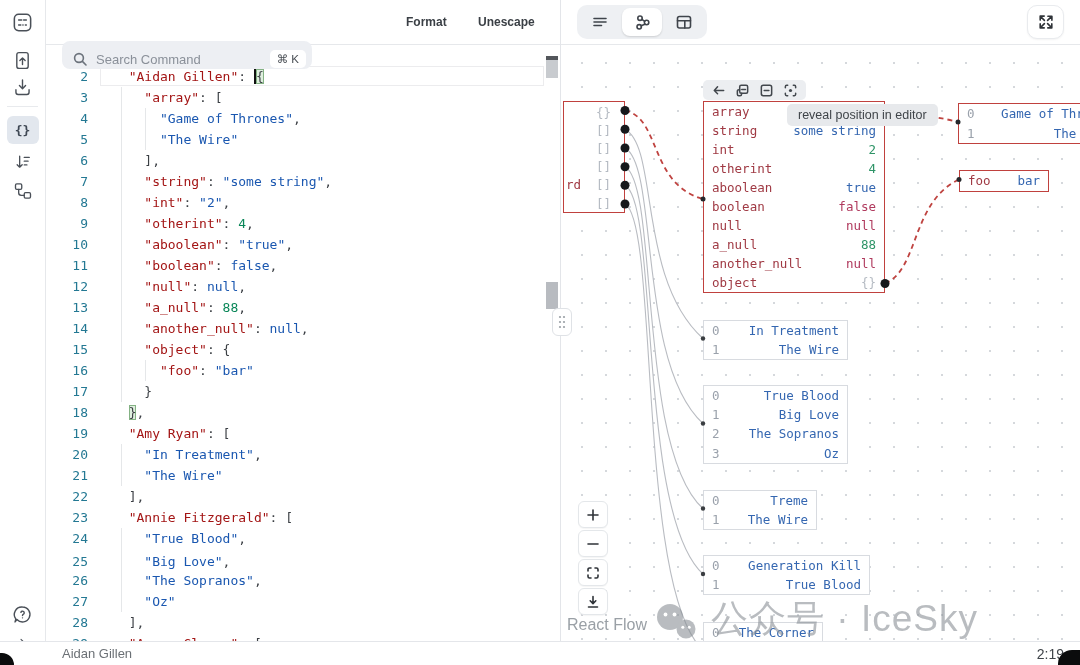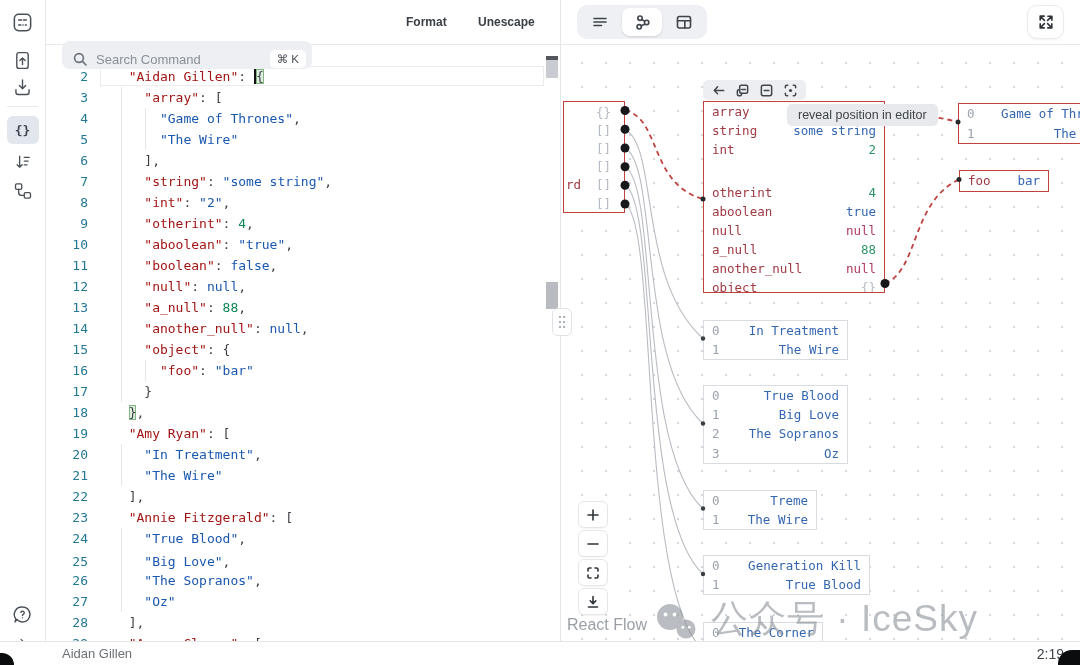--- a/index.html
+++ b/index.html
@@ -278,27 +278,31 @@
           <span class="nv-glyph">[]</span>
         </div>
         <div class="nrow" style="height: 19px;">
           <span class="nk">string</span>
           <span class="nv-str">some string</span>
         </div>
         <div class="nrow" style="height: 19px;">
           <span class="nk">int</span>
           <span class="nv-num">2</span>
         </div>
-        <div class="nrow" style="height: 19px; margin-top: 24px;">
+        <div class="nrow" style="height: 19px;">
           <span class="nk">otherint</span>
           <span class="nv-num">4</span>
         </div>
         <div class="nrow" style="height: 19px;">
           <span class="nk">aboolean</span>
           <span class="nv-bool">true</span>
+        </div>
+        <div class="nrow" style="height: 19px;">
+          <span class="nk">boolean</span>
+          <span class="nv-nul">false</span>
         </div>
         <div class="nrow" style="height: 19px;">
           <span class="nk">null</span>
           <span class="nv-nul">null</span>
         </div>
         <div class="nrow" style="height: 19px;">
           <span class="nk">a_null</span>
           <span class="nv-num">88</span>
         </div>
         <div class="nrow" style="height: 19px;">

